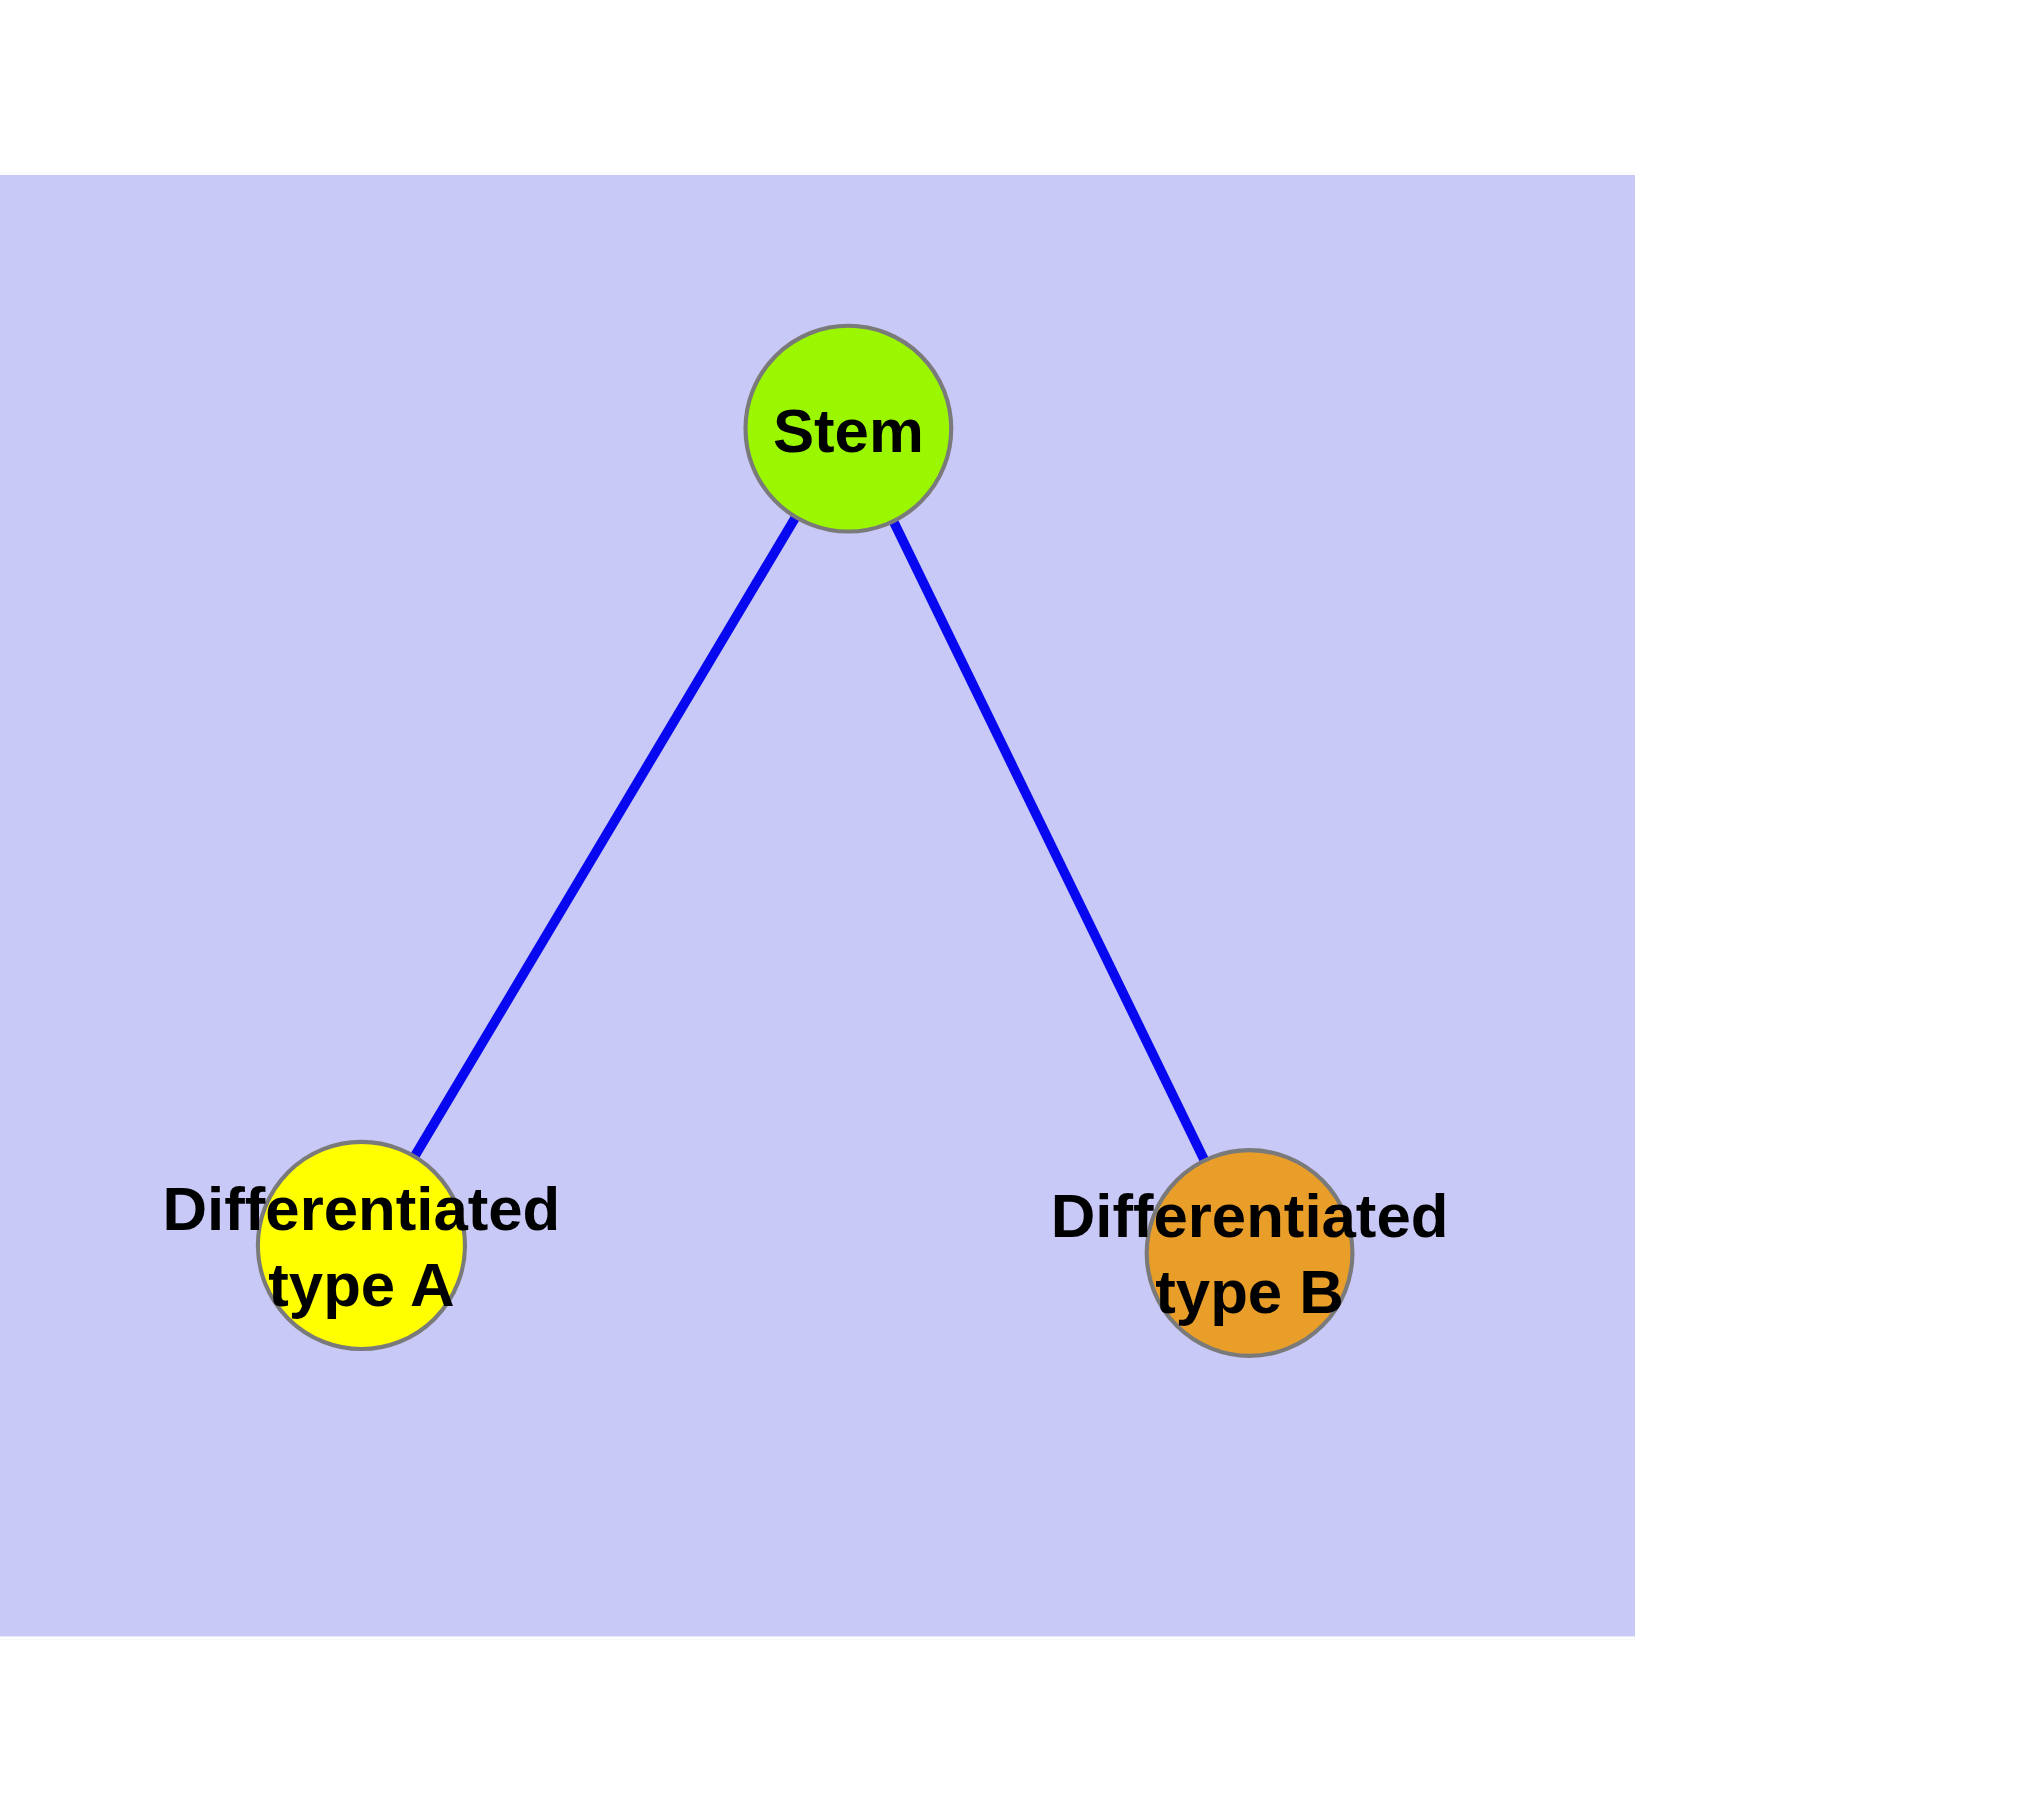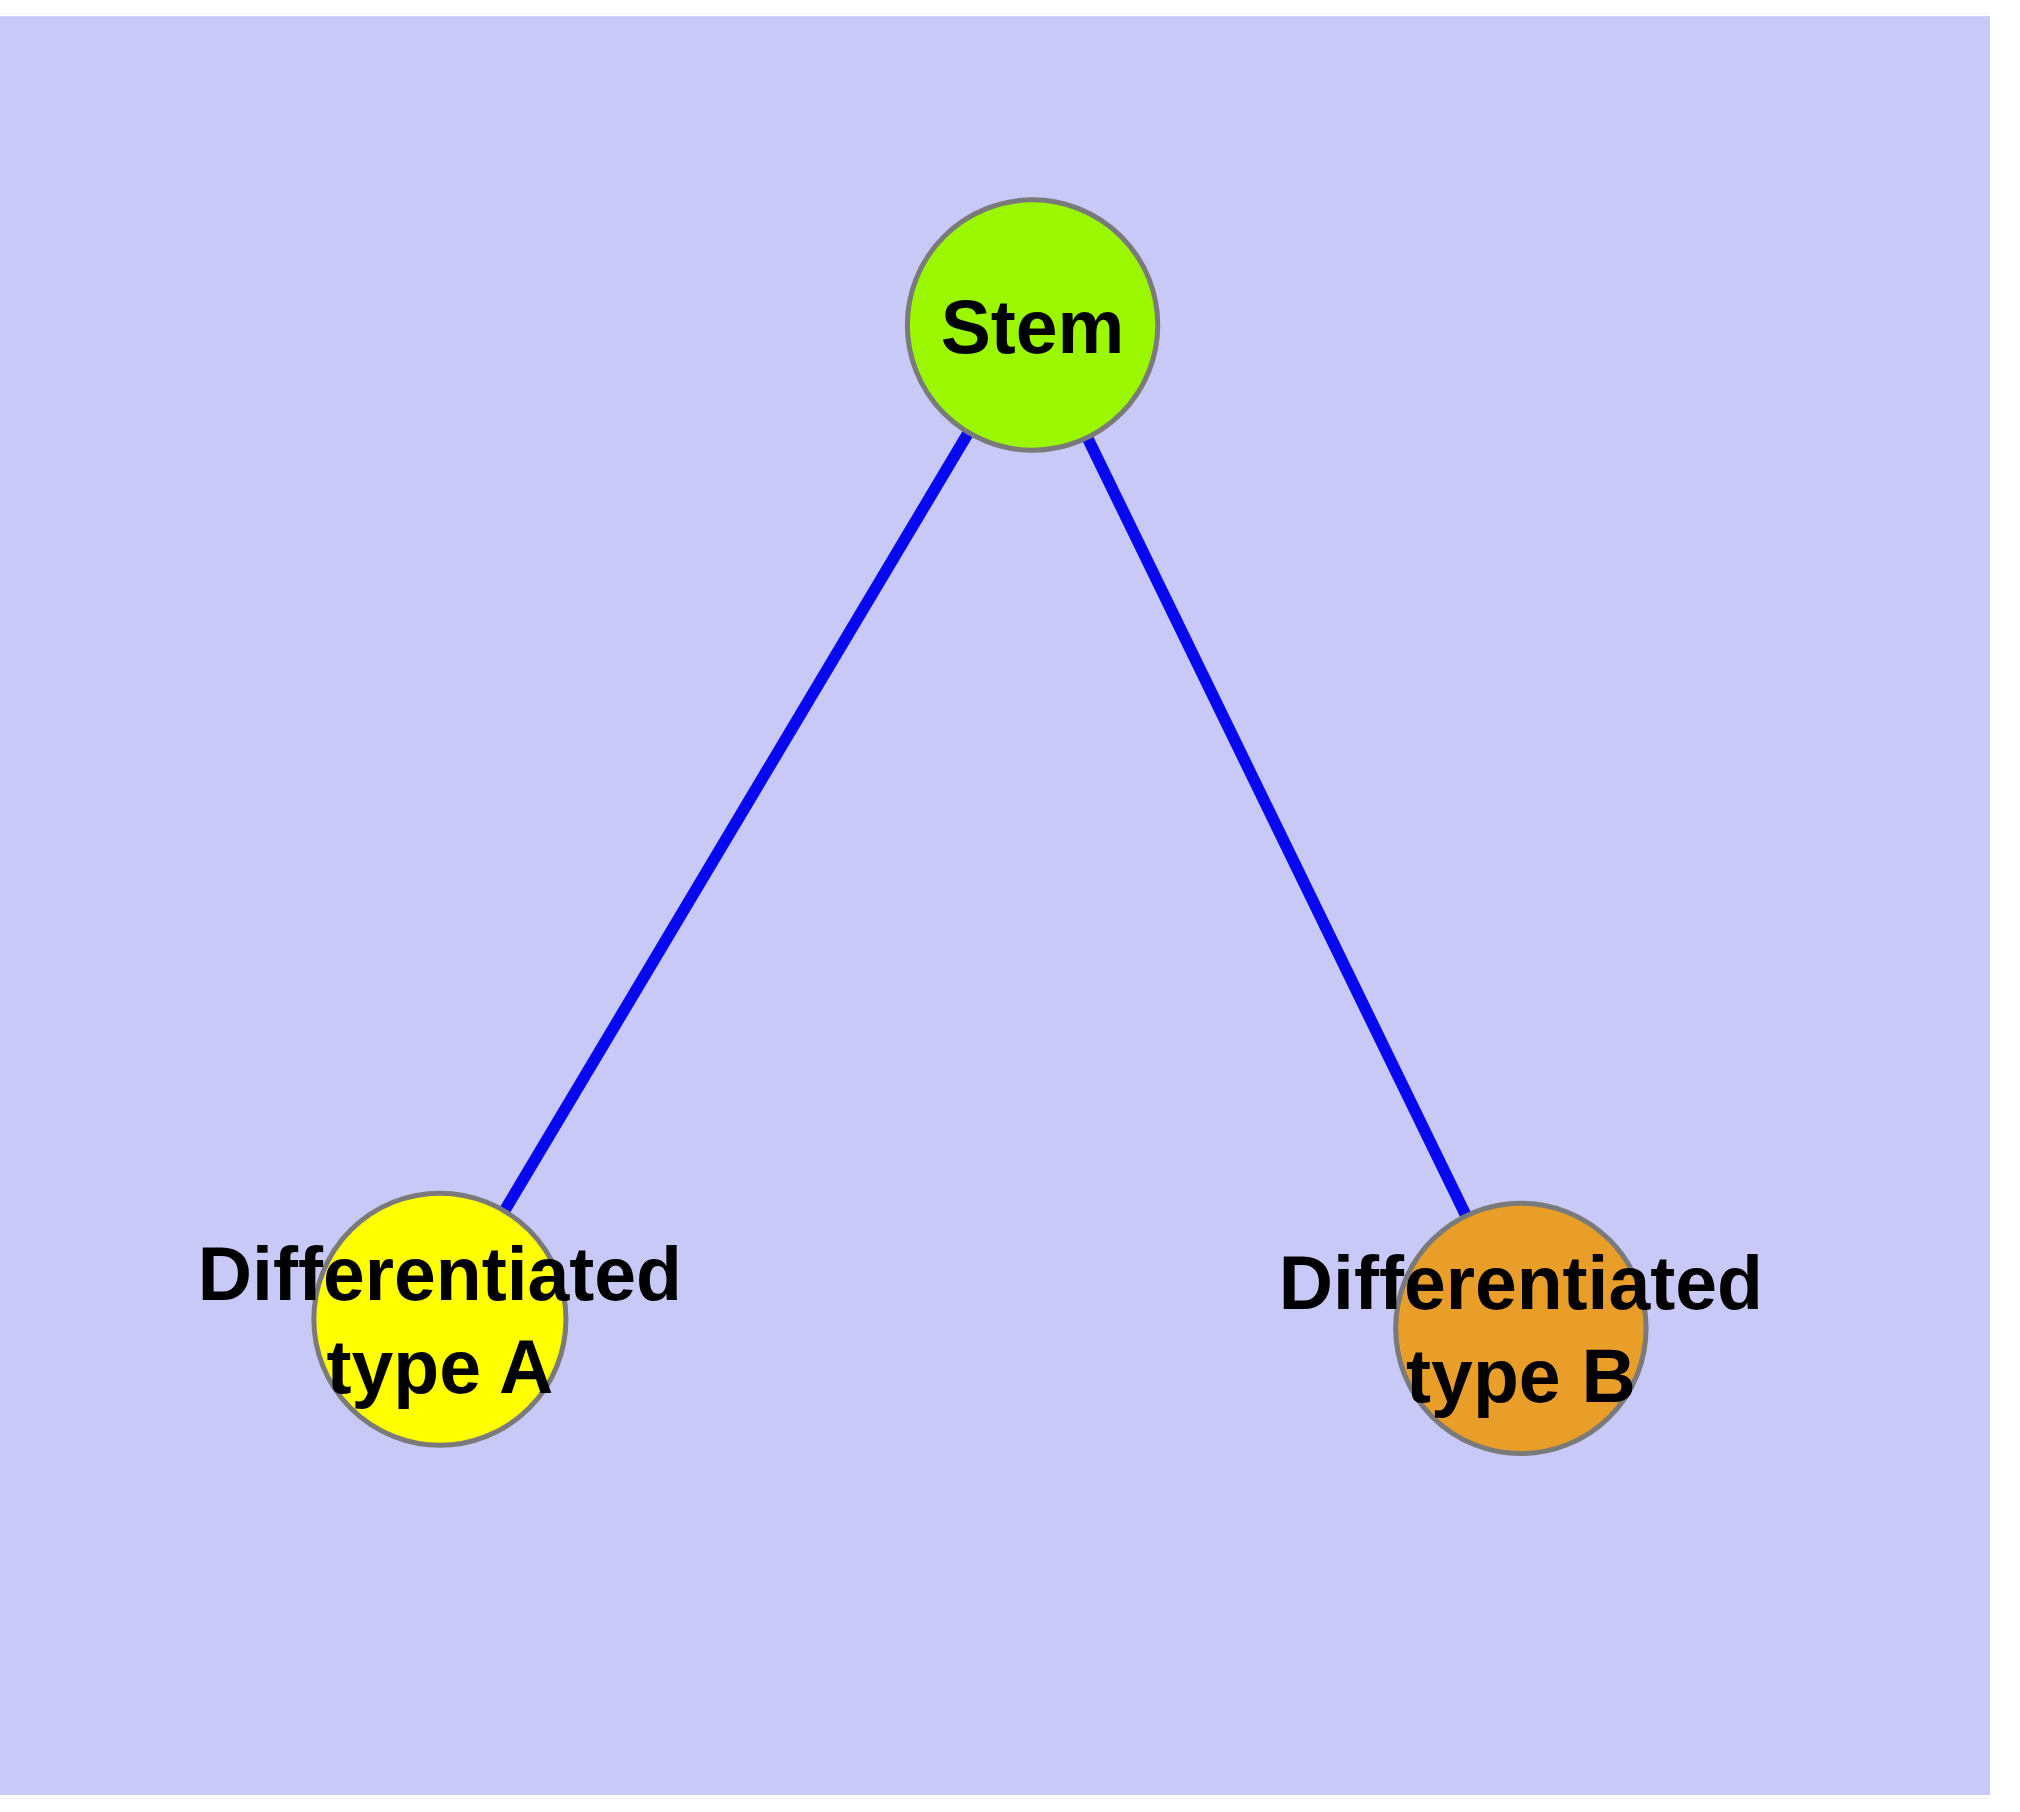--- a/index.html
+++ b/index.html
@@ -3,21 +3,21 @@
 <meta charset="utf-8">
 <style>
   html, body {
     margin: 0;
     padding: 0;
     background: #ffffff;
     font-family: "Liberation Sans", sans-serif;
   }
   .canvas {
     position: relative;
-    width: 1990px;
+    width: 1635px;
     height: 1812px;
     overflow: hidden;
   }
   .canvas svg {
     display: block;
     width: 100%;
     height: 100%;
   }
   .edge {
     stroke-width: 14;

